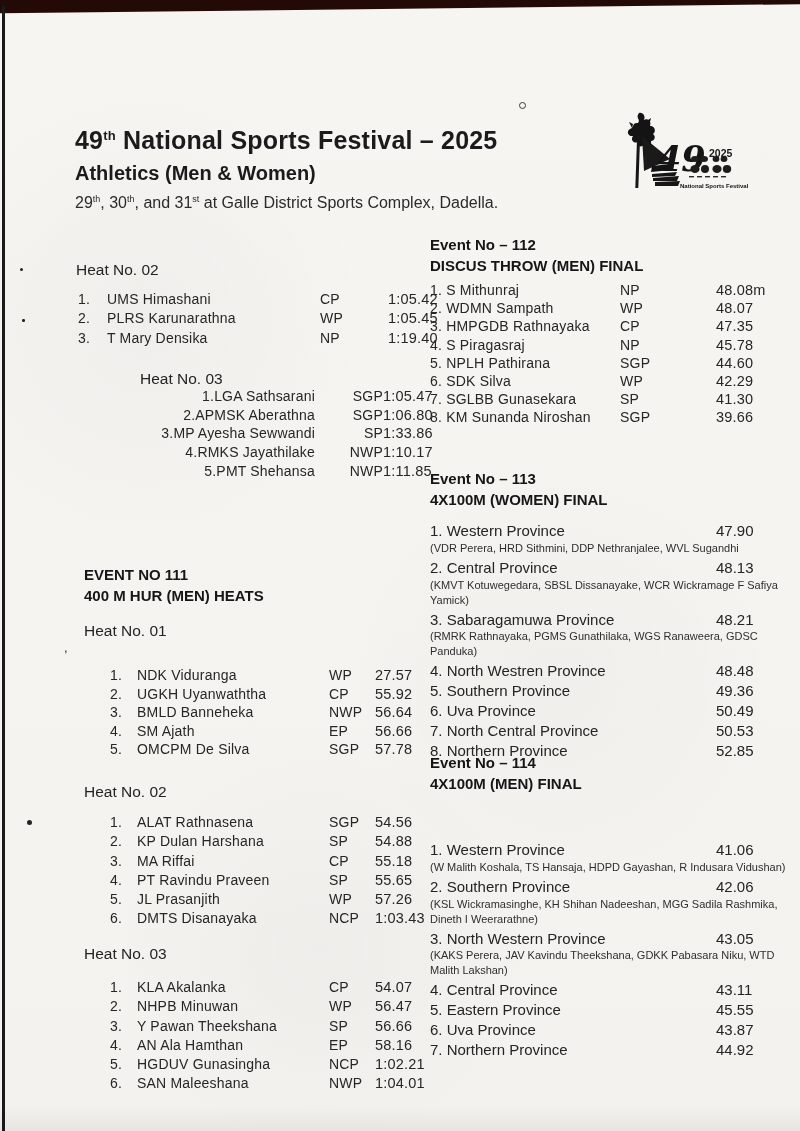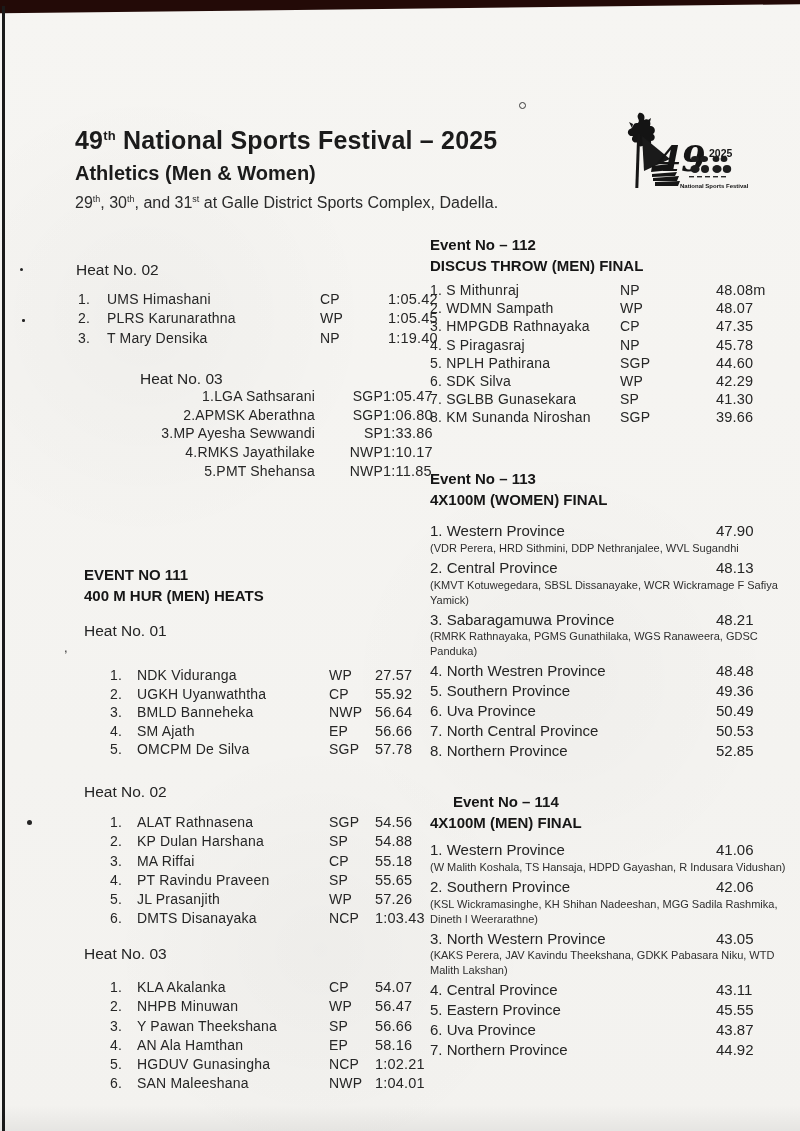--- a/index.html
+++ b/index.html
@@ -307,21 +307,21 @@
         <div class="relay-line"><span class="relay-name">2. Central Province</span><span class="relay-mark">48.13</span></div>
         <div class="team">(KMVT Kotuwegedara, SBSL Dissanayake, WCR Wickramage F Safiya Yamick)</div>
         <div class="relay-line"><span class="relay-name">3. Sabaragamuwa Province</span><span class="relay-mark">48.21</span></div>
         <div class="team">(RMRK Rathnayaka, PGMS Gunathilaka, WGS Ranaweera, GDSC Panduka)</div>
         <div class="relay-line"><span class="relay-name">4. North Westren Province</span><span class="relay-mark">48.48</span></div>
         <div class="relay-line"><span class="relay-name">5. Southern Province</span><span class="relay-mark">49.36</span></div>
         <div class="relay-line"><span class="relay-name">6. Uva Province</span><span class="relay-mark">50.49</span></div>
         <div class="relay-line"><span class="relay-name">7. North Central Province</span><span class="relay-mark">50.53</span></div>
         <div class="relay-line"><span class="relay-name">8. Northern Province</span><span class="relay-mark">52.85</span></div>
       </div>
-      <div class="evt-head" style="left: 430px; top: 791px; text-align: center;">
+      <div class="evt-head" style="left: 430px; top: 752px;">
         <div>Event No – 114</div>
         <div>4X100M (MEN) FINAL</div>
       </div>
       <div class="relay-rows" style="top: 840px;">
         <div class="relay-line"><span class="relay-name">1. Western Province</span><span class="relay-mark">41.06</span></div>
         <div class="team">(W Malith Koshala, TS Hansaja, HDPD Gayashan, R Indusara Vidushan)</div>
         <div class="relay-line"><span class="relay-name">2. Southern Province</span><span class="relay-mark">42.06</span></div>
         <div class="team">(KSL Wickramasinghe, KH Shihan Nadeeshan, MGG Sadila Rashmika, Dineth I Weerarathne)</div>
         <div class="relay-line"><span class="relay-name">3. North Western Province</span><span class="relay-mark">43.05</span></div>
         <div class="team">(KAKS Perera, JAV Kavindu Theekshana, GDKK Pabasara Niku, WTD Malith Lakshan)</div>

